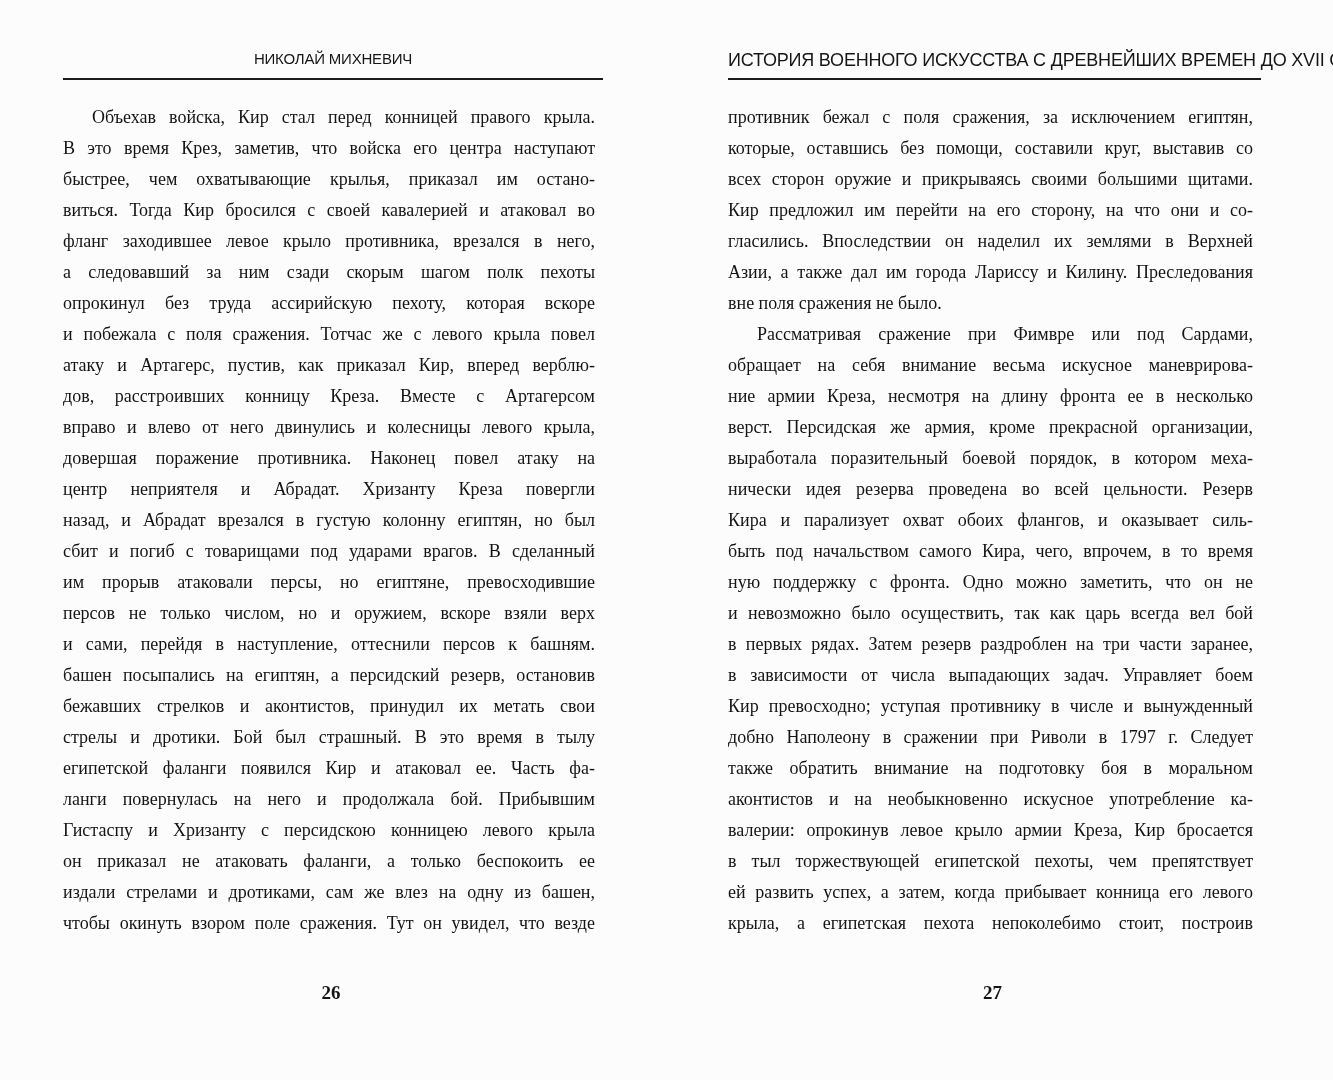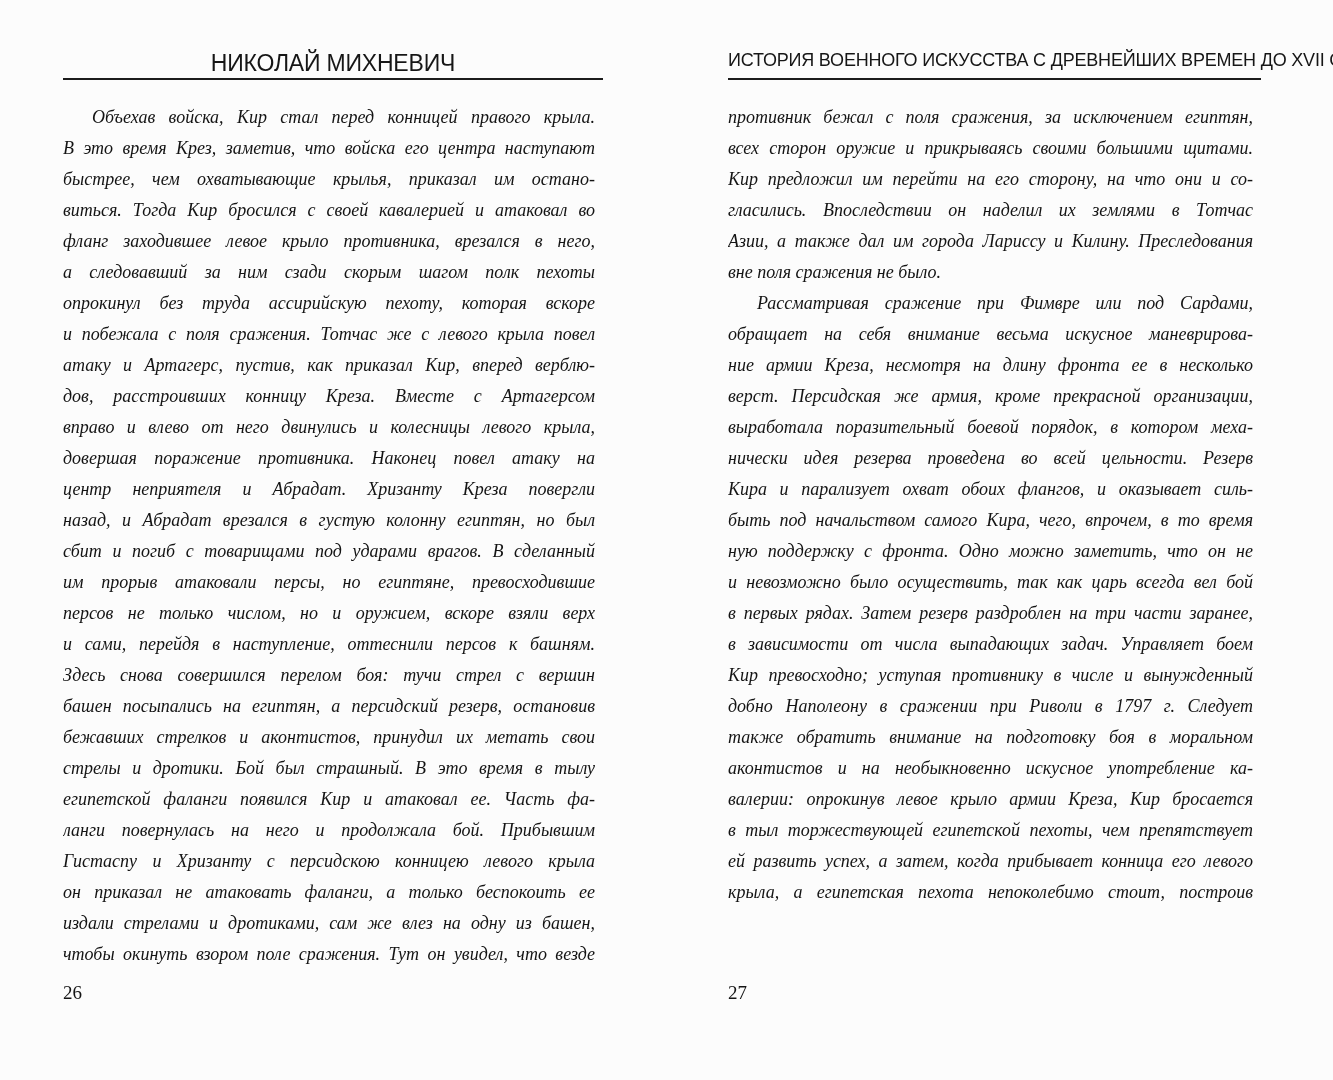--- a/index.html
+++ b/index.html
@@ -29,66 +29,66 @@
     position: absolute;
     top: 50px;
     left: 0;
     right: 0;
     text-align: center;
     font-family: "Liberation Sans", sans-serif;
     color: #161616;
     white-space: nowrap;
     letter-spacing: -0.2px;
   }
-  .page-col.left  .running-header { font-size: 23px; }
+  .page-col.left  .running-header { font-size: 15px; }
   .page-col.right .running-header { font-size: 18px; }
 
   .header-rule {
     position: absolute;
     top: 78px;
     left: 0;
     right: 0;
     border-top: 2px solid #1c1c1c;
     height: 0;
   }
 
   .page-text {
     position: absolute;
     top: 102px;
     left: 0;
     right: 8px;
     font-family: "Liberation Serif", serif;
     font-size: 18px;
     line-height: 31px;
     color: #141414;
-    font-style: italic;
   }
   .line {
     height: 31px;
     overflow: hidden;
     text-align: justify;
     text-align-last: justify;
     white-space: nowrap;
   }
   .line.para-end {
     text-align-last: left;
   }
   .line.indent {
     text-indent: 29px;
   }
 
   .page-number {
     position: absolute;
     top: 982px;
     left: 0;
     right: 4px;
-    text-align: left;
+    text-align: center;
     font-family: "Liberation Serif", serif;
     font-size: 19px;
     color: #141414;
+    font-weight: bold;
   }
 </style>
 </head>
 <body>
 
 <div class="spread">
 
   <div class="page-col left">
     <div class="running-header">НИКОЛАЙ МИХНЕВИЧ</div>
     <div class="header-rule"></div>
@@ -104,42 +104,42 @@
         <div class="line">атаку и Артагерс, пустив, как приказал Кир, вперед верблю-</div>
         <div class="line">дов, расстроивших конницу Креза. Вместе с Артагерсом</div>
         <div class="line">вправо и влево от него двинулись и колесницы левого крыла,</div>
         <div class="line">довершая поражение противника. Наконец повел атаку на</div>
         <div class="line">центр неприятеля и Абрадат. Хризанту Креза повергли</div>
         <div class="line">назад, и Абрадат врезался в густую колонну египтян, но был</div>
         <div class="line">сбит и погиб с товарищами под ударами врагов. В сделанный</div>
         <div class="line">им прорыв атаковали персы, но египтяне, превосходившие</div>
         <div class="line">персов не только числом, но и оружием, вскоре взяли верх</div>
         <div class="line">и сами, перейдя в наступление, оттеснили персов к башням.</div>
-        <div class="line">Здесь снова совершился перелом боя: тучи стрел с вершин</div>
         <div class="line">башен посыпались на египтян, а персидский резерв, остановив</div>
         <div class="line">бежавших стрелков и аконтистов, принудил их метать свои</div>
         <div class="line">стрелы и дротики. Бой был страшный. В это время в тылу</div>
         <div class="line">египетской фаланги появился Кир и атаковал ее. Часть фа-</div>
         <div class="line">ланги повернулась на него и продолжала бой. Прибывшим</div>
         <div class="line">Гистаспу и Хризанту с персидскою конницею левого крыла</div>
         <div class="line">он приказал не атаковать фаланги, а только беспокоить ее</div>
         <div class="line">издали стрелами и дротиками, сам же влез на одну из башен,</div>
         <div class="line">чтобы окинуть взором поле сражения. Тут он увидел, что везде</div>
       </div>
     <div class="page-number">26</div>
   </div>
 
   <div class="page-col right">
     <div class="running-header">ИСТОРИЯ ВОЕННОГО ИСКУССТВА С ДРЕВНЕЙШИХ ВРЕМЕН ДО XVII СТОЛЕТИЯ</div>
     <div class="header-rule"></div>
     <div class="page-text">
         <div class="line">противник бежал с поля сражения, за исключением египтян,</div>
+        <div class="line">которые, оставшись без помощи, составили круг, выставив со</div>
         <div class="line">всех сторон оружие и прикрываясь своими большими щитами.</div>
         <div class="line">Кир предложил им перейти на его сторону, на что они и со-</div>
-        <div class="line">гласились. Впоследствии он наделил их землями в Тотчас</div>
+        <div class="line">гласились. Впоследствии он наделил их землями в Верхней</div>
         <div class="line">Азии, а также дал им города Лариссу и Килину. Преследования</div>
         <div class="line para-end">вне поля сражения не было.</div>
         <div class="line indent">Рассматривая сражение при Фимвре или под Сардами,</div>
         <div class="line">обращает на себя внимание весьма искусное маневрирова-</div>
         <div class="line">ние армии Креза, несмотря на длину фронта ее в несколько</div>
         <div class="line">верст. Персидская же армия, кроме прекрасной организации,</div>
         <div class="line">выработала поразительный боевой порядок, в котором меха-</div>
         <div class="line">нически идея резерва проведена во всей цельности. Резерв</div>
         <div class="line">Кира и парализует охват обоих флангов, и оказывает силь-</div>
         <div class="line">быть под начальством самого Кира, чего, впрочем, в то время</div>

